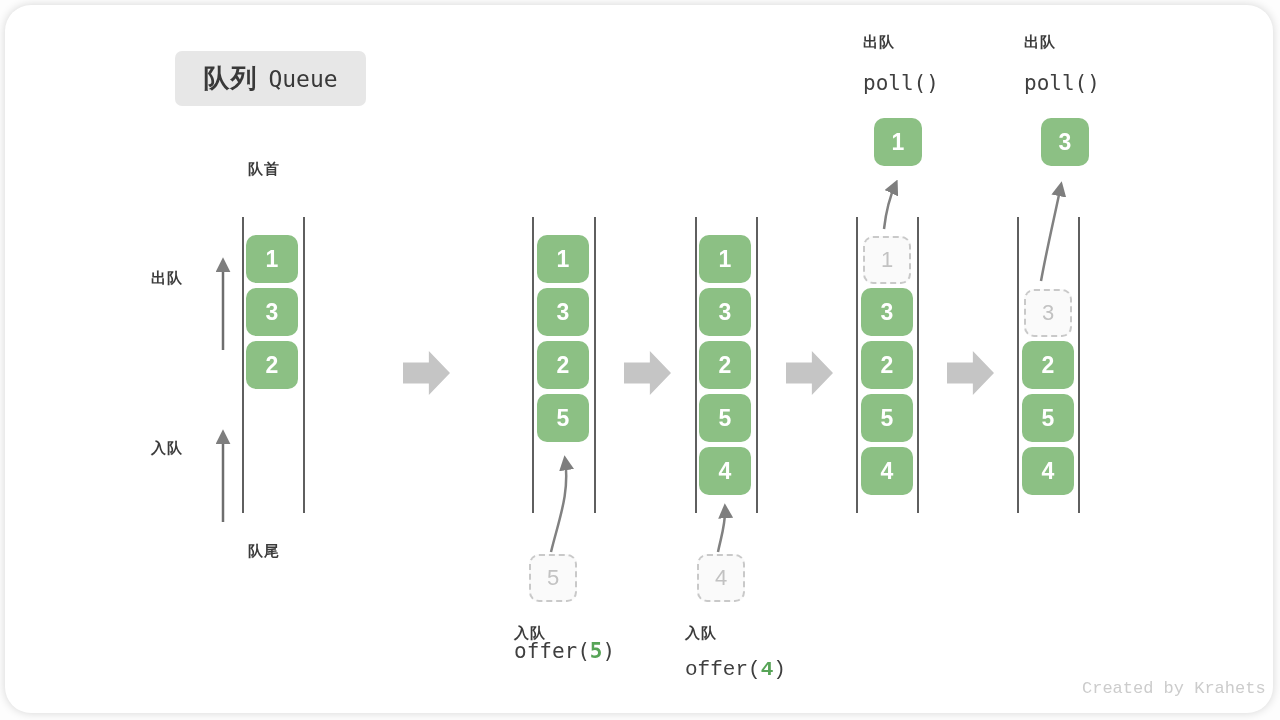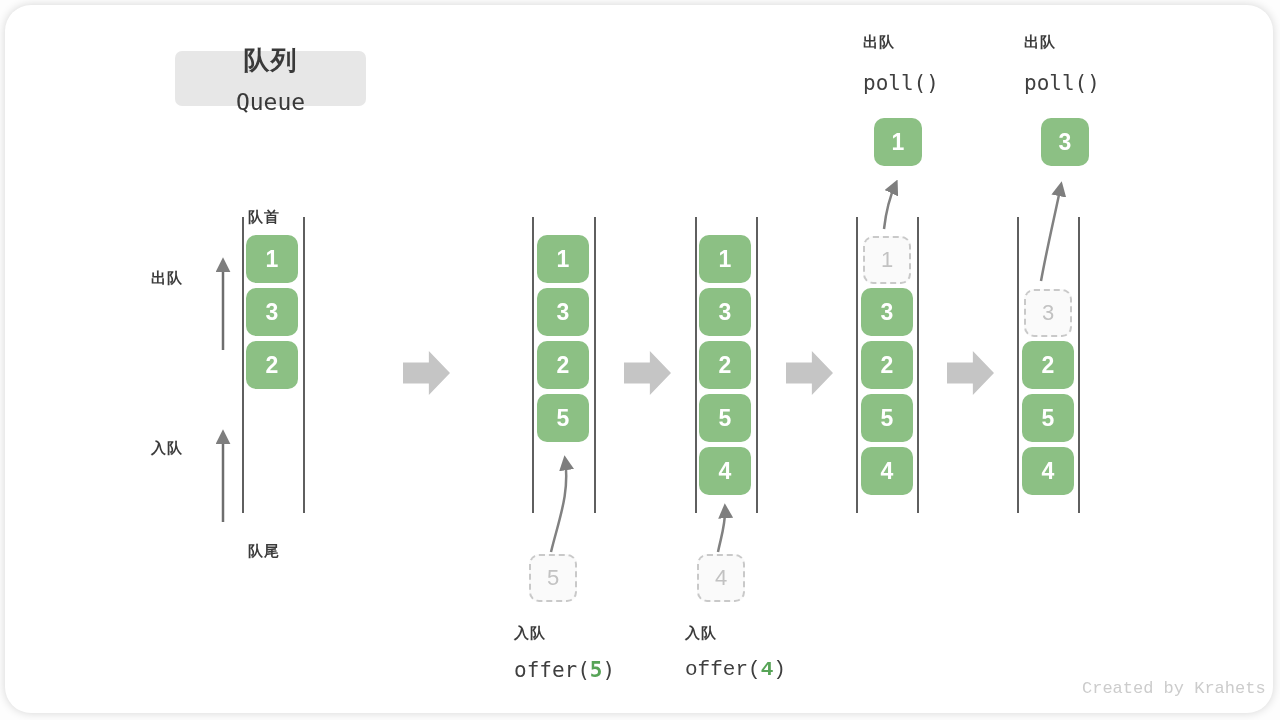--- a/index.html
+++ b/index.html
@@ -1,21 +1,21 @@
 <!DOCTYPE html>
 <html><head>
 <meta charset="utf-8">
 <style>
   html,body{margin:0;padding:0;width:1280px;height:720px;background:#fdfdfd;overflow:hidden;
             font-family:"Liberation Sans","DejaVu Sans",sans-serif;}
   .card{position:absolute;left:5px;top:5px;width:1268px;height:708px;background:#ffffff;
         border-radius:26px;box-shadow:0 0 10px rgba(0,0,0,0.16);}
   
   .title-box{position:absolute;left:170px;top:46px;width:191px;height:55px;background:#e7e7e7;
-             border-radius:7px;display:flex;align-items:center;justify-content:center;gap:11px;flex-direction:column;}
+             border-radius:7px;display:flex;align-items:center;justify-content:center;gap:11px;}
   .title-zh{font-size:26px;font-weight:bold;color:#393939;letter-spacing:1px;}
   .title-en{font-family:"DejaVu Sans Mono","Liberation Mono",monospace;font-size:23px;color:#393939;}
   
   .zh-label{position:absolute;font-size:15px;font-weight:bold;color:#3b3b3b;letter-spacing:1px;white-space:nowrap;}
   .code{position:absolute;font-family:"DejaVu Sans Mono","Liberation Mono",monospace;
         font-size:21px;color:#3f3f3f;white-space:nowrap;}
   .code .accent{color:#57a457;font-weight:bold;}
   
   .rail{position:absolute;width:1.6px;height:296px;top:212px;background:#5f5f5f;}
   
@@ -48,21 +48,21 @@
     <path d="M 713 547 C 716 532 721 518 720 502" fill="none" stroke="#818181" stroke-width="2.5" marker-end="url(#ah)"></path>
     <path d="M 879 224 C 881 206 885 191 891 178" fill="none" stroke="#818181" stroke-width="2.5" marker-end="url(#ah)"></path>
     <path d="M 1036 276 C 1043 238 1050 210 1056 180" fill="none" stroke="#818181" stroke-width="2.5" marker-end="url(#ah)"></path>
   </svg>
 
   <div class="title-box">
     <span class="title-zh">队列</span>
     <span class="title-en">Queue</span>
   </div>
 
-  <div class="zh-label" style="left:243px;top:155px;margin-top:48px;">队首</div>
+  <div class="zh-label" style="left:243px;top:155px;">队首</div>
   <div class="zh-label" style="left:243px;top:537px;">队尾</div>
   <div class="zh-label" style="left:146px;top:264px;">出队</div>
   <div class="zh-label" style="left:146px;top:434px;">入队</div>
 
   <div class="rail" style="left:237px;"></div>
   <div class="rail" style="left:298px;"></div>
   <div class="rail" style="left:527px;"></div>
   <div class="rail" style="left:589px;"></div>
   <div class="rail" style="left:690px;"></div>
   <div class="rail" style="left:751px;"></div>
@@ -100,21 +100,21 @@
   <div class="vbox" style="left:1017px;top:389px;">5</div>
   <div class="vbox" style="left:1017px;top:442px;">4</div>
   <div class="vbox fly" style="left:1036px;top:113px;">3</div>
 
   <div class="barrow" style="left:398px;"></div>
   <div class="barrow" style="left:619px;"></div>
   <div class="barrow" style="left:781px;"></div>
   <div class="barrow" style="left:942px;"></div>
 
   <div class="zh-label" style="left:509px;top:619px;">入队</div>
-  <div class="code" style="left:509px;top:653px;"><span>offer(</span><span class="accent">5</span><span>)</span></div>
+  <div class="code" style="left:509px;top:634px;"><span>offer(</span><span class="accent">5</span><span>)</span></div>
 
   <div class="zh-label" style="left:680px;top:619px;">入队</div>
   <div class="code" style="left:680px;top:653px;font-family:Liberation Mono, monospace;"><span>offer(</span><span class="accent">4</span><span>)</span></div>
 
   <div class="zh-label" style="left:858px;top:28px;">出队</div>
   <div class="code" style="left:858px;top:66px;">poll()</div>
 
   <div class="zh-label" style="left:1019px;top:28px;">出队</div>
   <div class="code" style="left:1019px;top:66px;">poll()</div>
 

